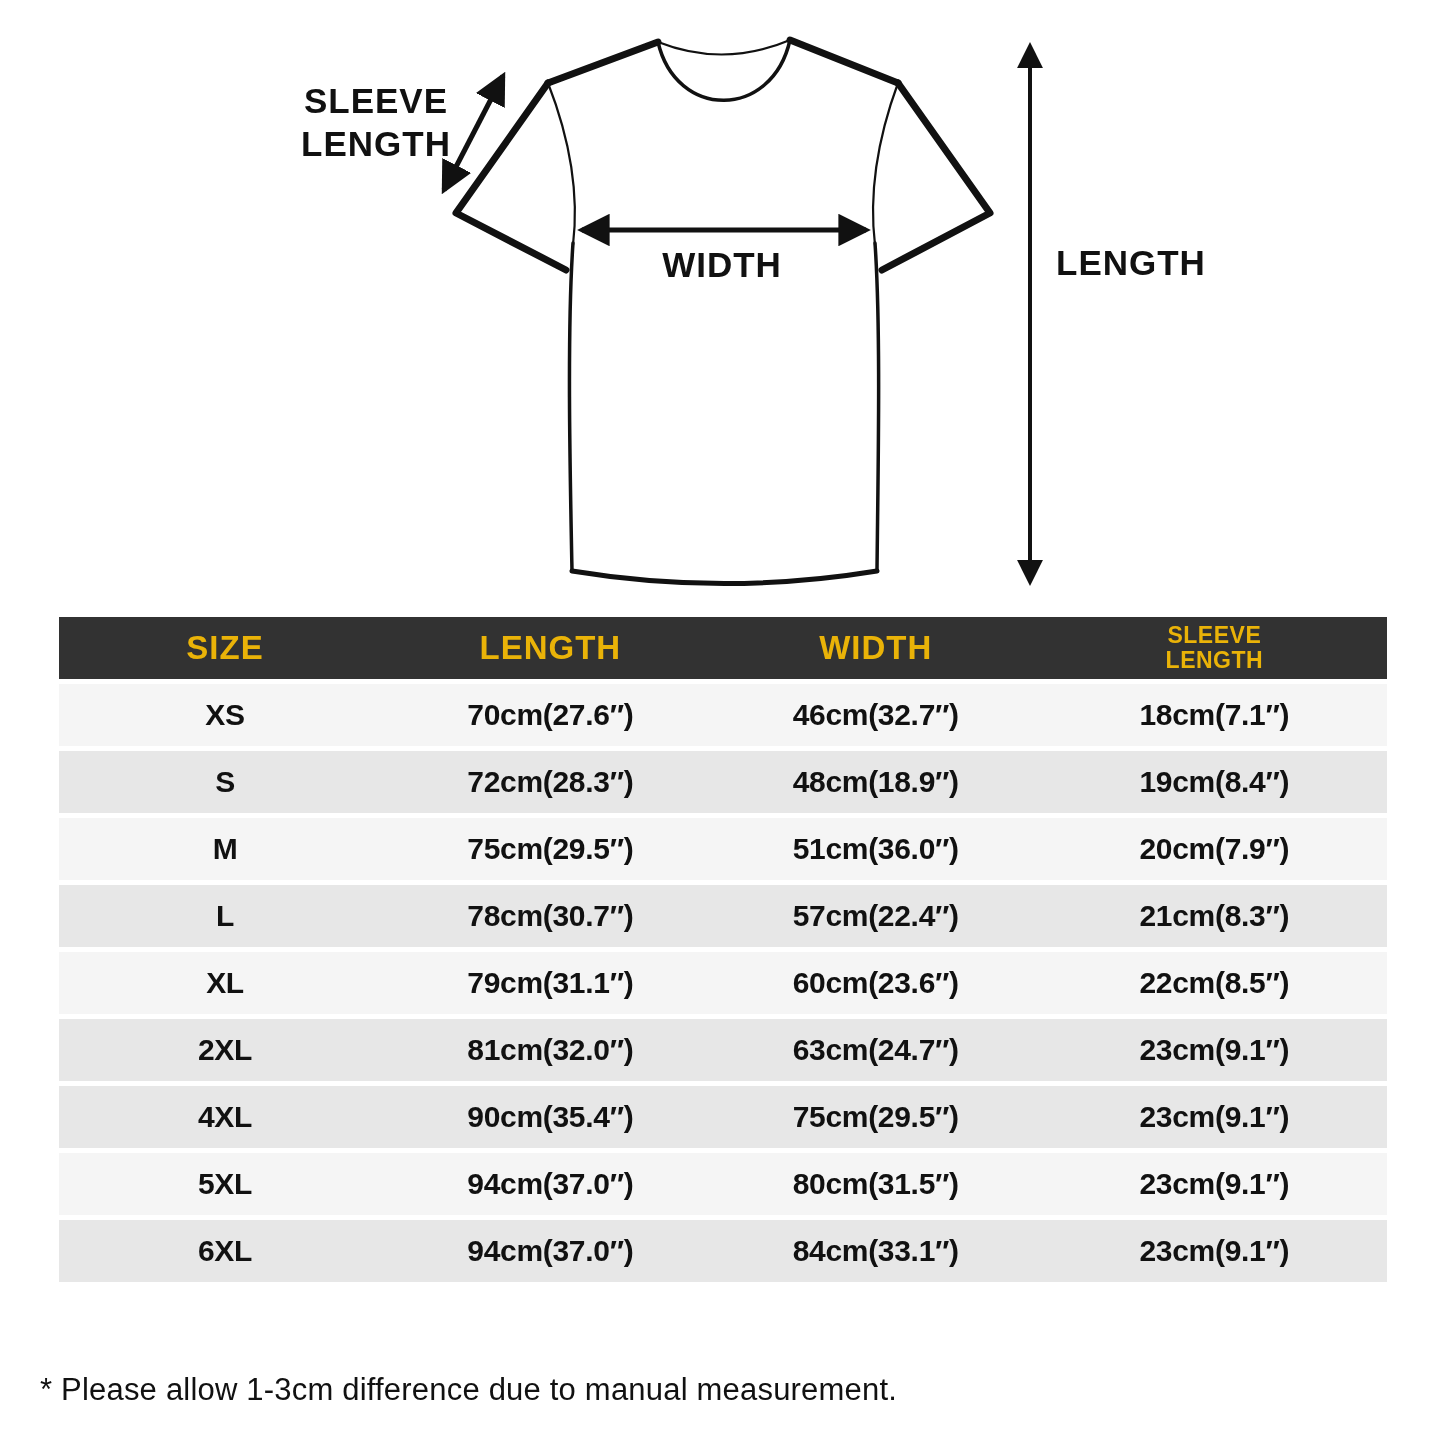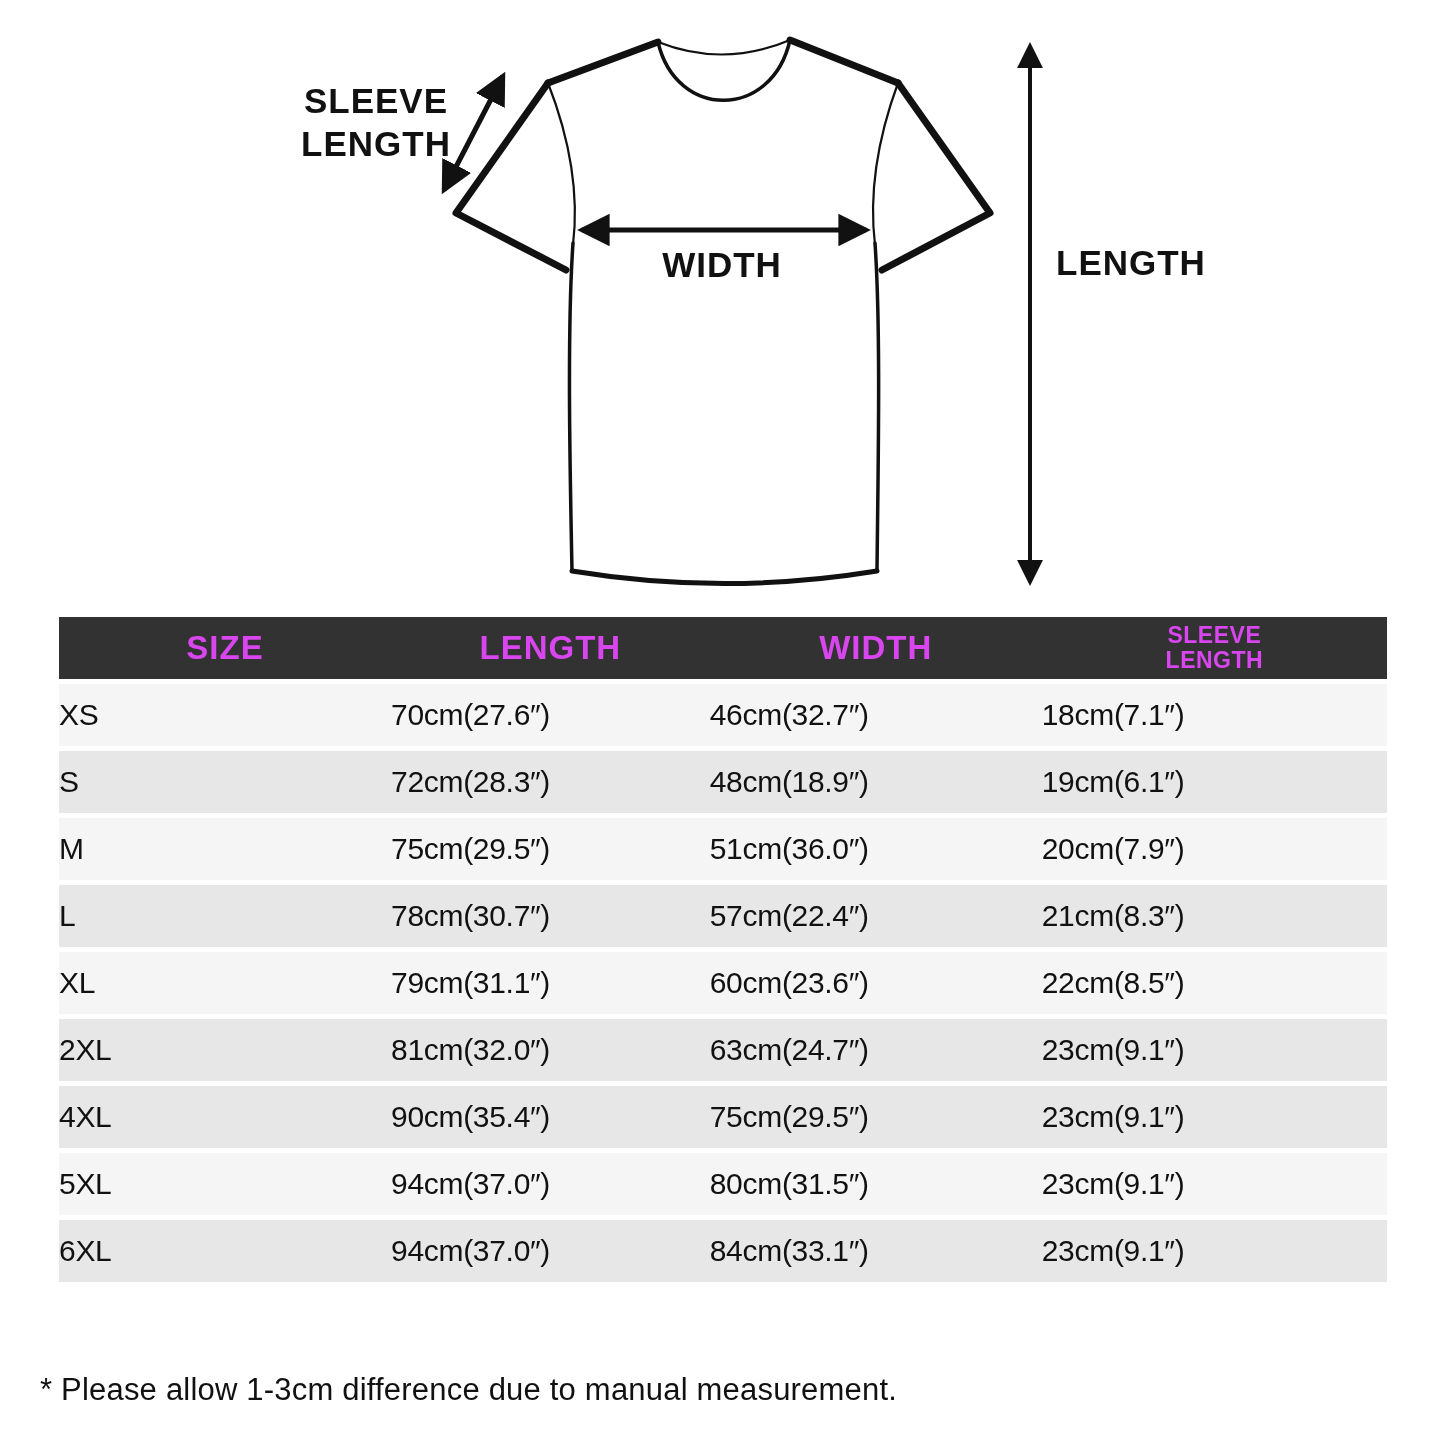--- a/index.html
+++ b/index.html
@@ -31,41 +31,41 @@
   table.size-table {
     position: absolute;
     left: 59px; top: 612px;
     width: 1328px;
     border-collapse: separate;
     border-spacing: 0 5px;
     table-layout: fixed;
   }
   .size-table th {
     background: #323232;
-    color: #d946ef;
+    color: #eab308;
     font-size: 33px;
     font-weight: bold;
     height: 62px;
     text-align: center;
     letter-spacing: 1px;
     padding: 0;
   }
   .size-table th.small { font-size: 23px; letter-spacing: 0.5px; margin-top: 31px; }
   .size-table th.small .wrap {
     display: block;
     width: 110px;
     margin: 0 auto;
     line-height: 1.1;
     text-align: center;
   }
   .size-table td {
     font-size: 30px;
-    font-weight: normal;
+    font-weight: bold;
     height: 62px;
-    text-align: left;
+    text-align: center;
     padding: 0;
     letter-spacing: -0.3px;
   }
   tr.row-light td { background: #f5f5f5; }
   tr.row-dark  td { background: #e7e7e7; }
 
   
   .footer-note {
     position: absolute;
     left: 40px; top: 1372px;
@@ -135,21 +135,21 @@
     <tr class="row-light">
       <td>XS</td>
       <td>70cm(27.6″)</td>
       <td>46cm(32.7″)</td>
       <td>18cm(7.1″)</td>
     </tr>
     <tr class="row-dark">
       <td>S</td>
       <td>72cm(28.3″)</td>
       <td>48cm(18.9″)</td>
-      <td>19cm(6.1″)</td>
+      <td>19cm(8.4″)</td>
     </tr>
     <tr class="row-light">
       <td>M</td>
       <td>75cm(29.5″)</td>
       <td>51cm(36.0″)</td>
       <td>20cm(7.9″)</td>
     </tr>
     <tr class="row-dark">
       <td>L</td>
       <td>78cm(30.7″)</td>

